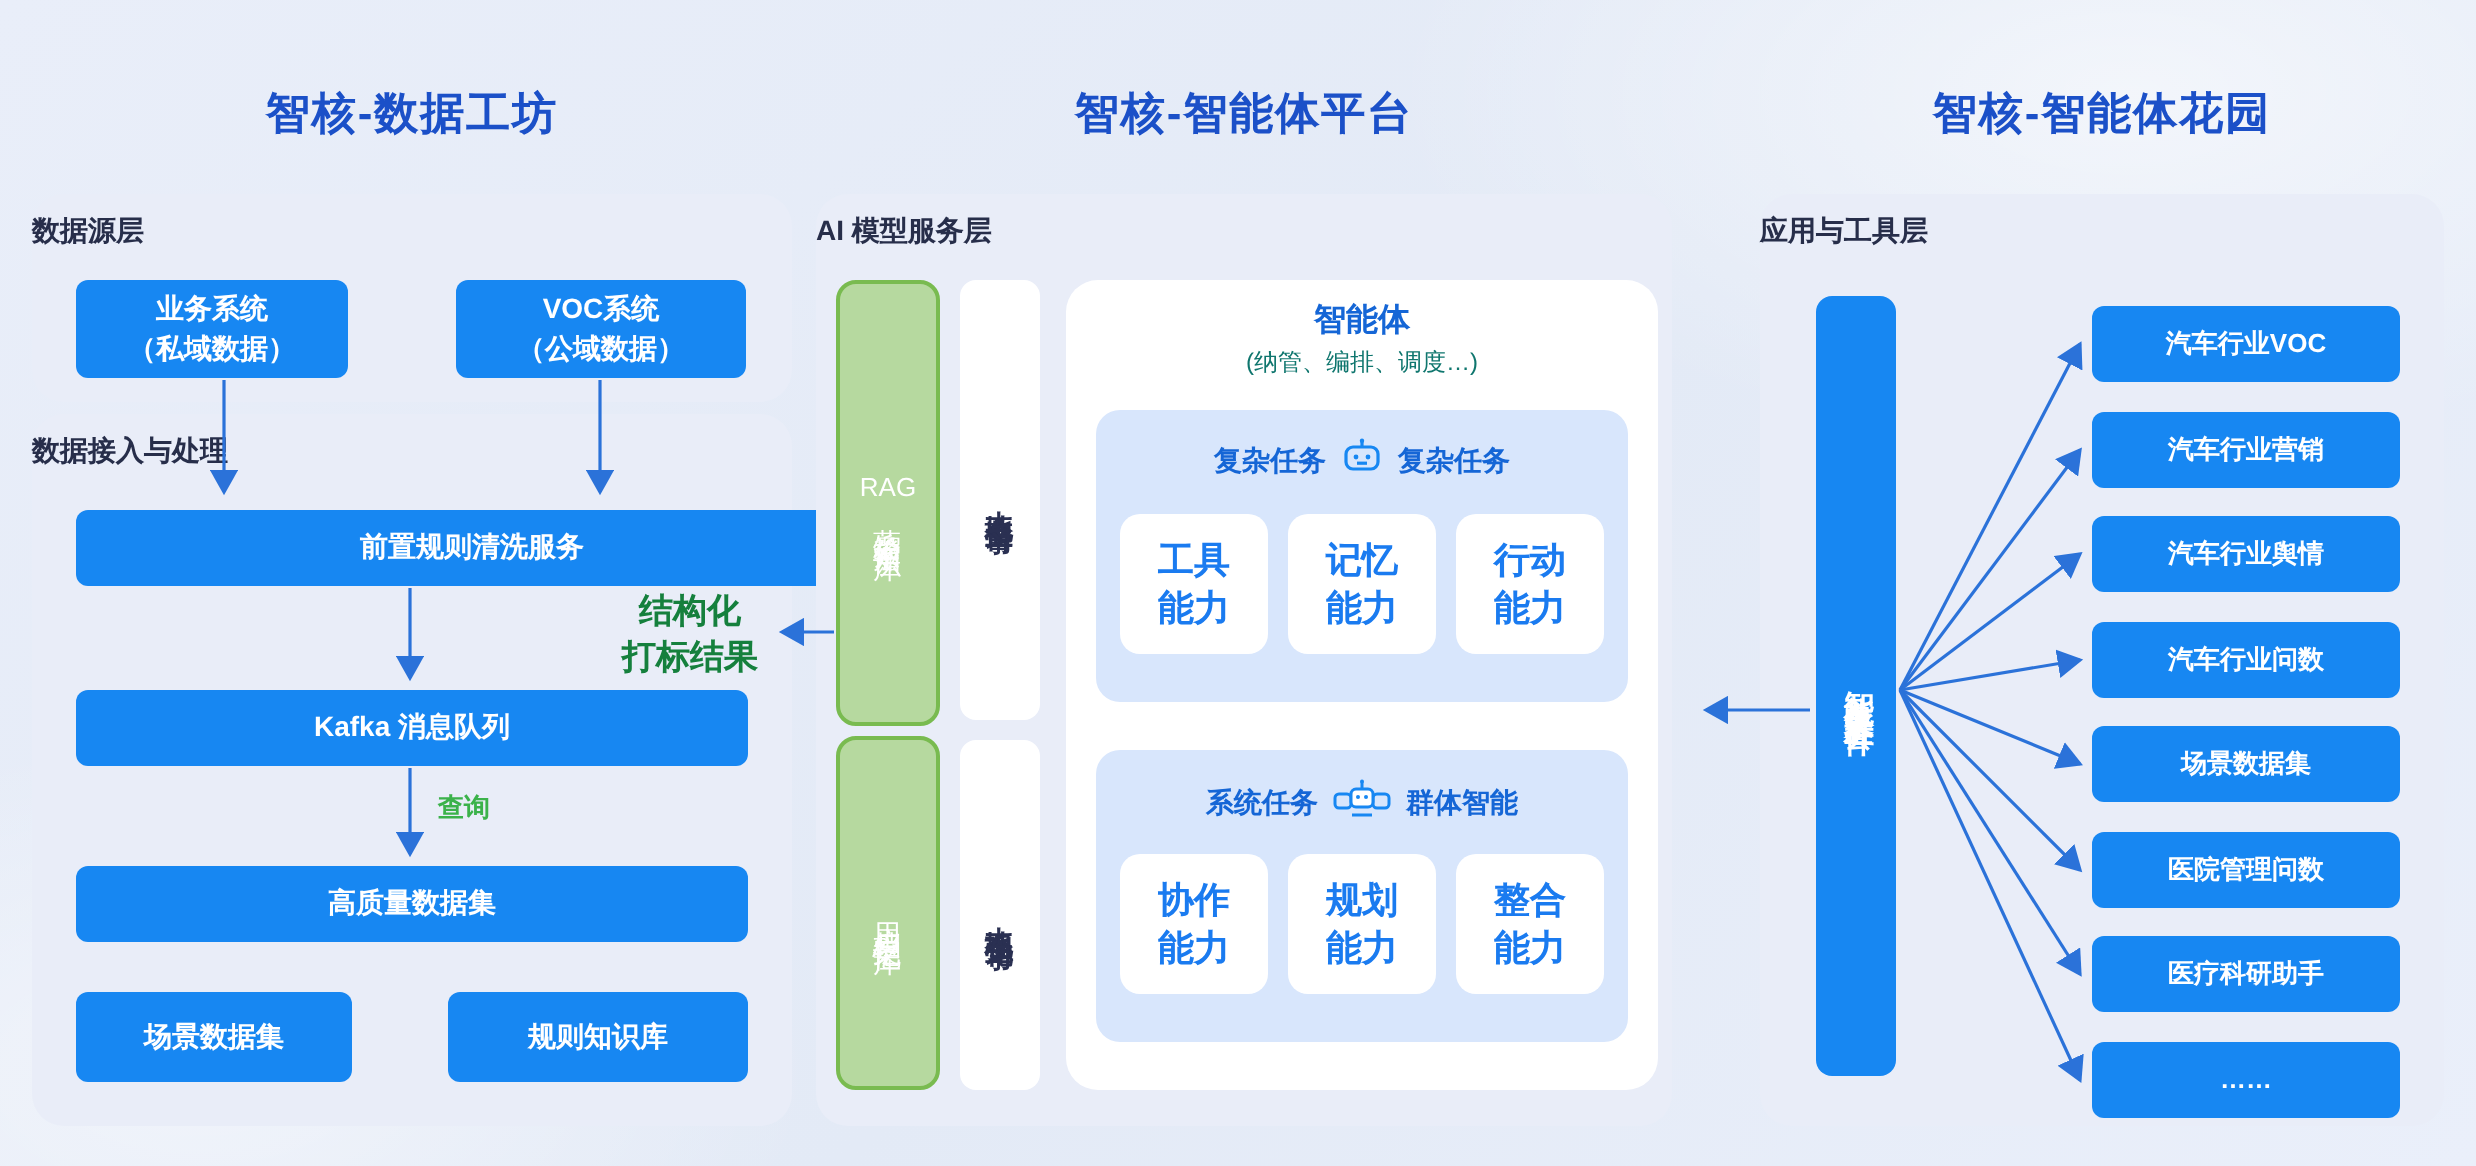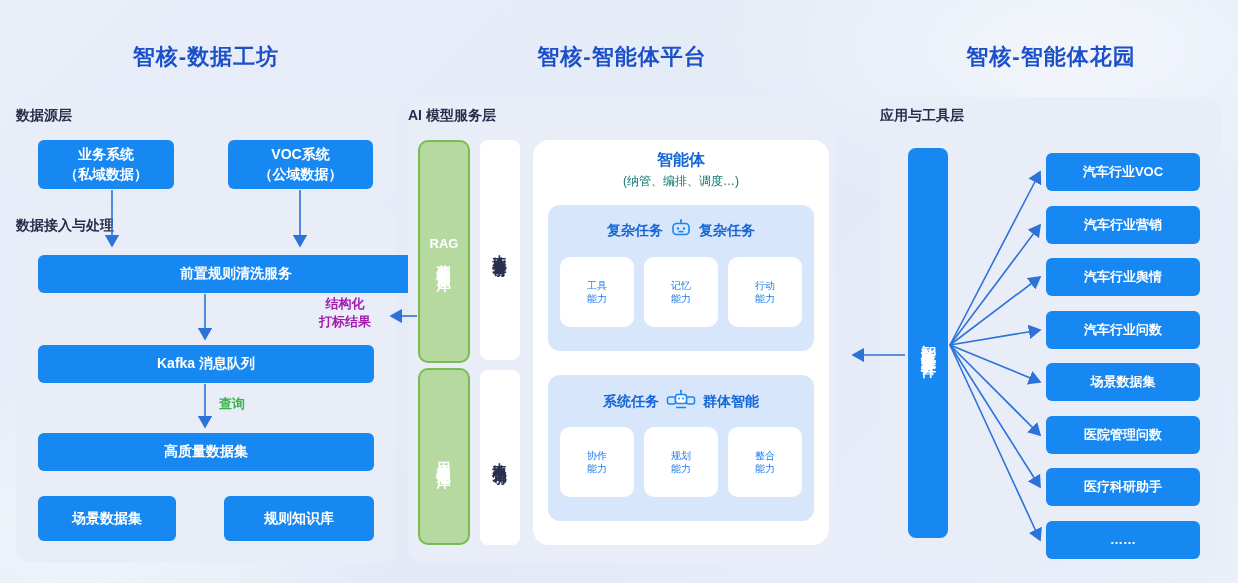--- a/index.html
+++ b/index.html
@@ -13,42 +13,42 @@
   }
   .sec-title { position:absolute; top:42px; font-size:22px; font-weight:700; color:#1b50c8; text-align:center; letter-spacing:1px; }
   .panel { position:absolute; background:#e9edf8; border-radius:16px; }
   .panel-header { position:absolute; top:10px; left:0; right:0; text-align:left; font-size:14px; font-weight:700; color:#272e4a; }
   .bluebox {
     position:absolute; background:#1787f2; color:#fff; font-weight:700; border-radius:6px;
     display:flex; align-items:center; justify-content:center; text-align:center;
     font-size:14px; line-height:1.4; white-space:pre-line;
   }
   .label { position:absolute; font-weight:700; text-align:center; white-space:pre-line; }
-  .struct-label { font-size:13px; color:#a21caf; line-height:1.35; }
+  .struct-label { font-size:17px; color:#15803d; line-height:1.35; }
   .query-label { font-size:13px; color:#3bb24a; }
   .greenseg {
     position:absolute; width:52px; box-sizing:border-box;
     background:#b6d99f; border:2px solid #79bb50; border-radius:10px;
     display:flex; flex-direction:column; align-items:center; justify-content:center;
-    color:#fff; font-weight:700;
+    color:#fff; font-weight:400;
   }
   .rag-en { font-size:13px; margin-bottom:2px; }
   .vtext { writing-mode:vertical-rl; text-orientation:upright; letter-spacing:2px; }
   .gtxt { font-size:14px; color:#fff; }
   .vstrip { position:absolute; width:40px; background:#fff; border-radius:8px; display:flex; align-items:center; justify-content:center; }
   .vstrip .vtext { font-size:14px; font-weight:700; color:#2a3052; }
   .card { position:absolute; background:#fff; border-radius:16px; }
   .agent-title { position:absolute; top:10px; left:0; right:0; text-align:center; font-size:16px; font-weight:700; color:#1566d6; }
   .agent-sub { position:absolute; top:33px; left:0; right:0; text-align:center; font-size:12px; color:#0f766e; }
   .subpanel { position:absolute; left:15px; width:266px; height:146px; background:#d8e6fc; border-radius:12px; }
   .subpanel-header { position:absolute; top:14px; left:0; right:0; display:flex; align-items:center; justify-content:center; gap:7px; font-size:14px; font-weight:700; color:#1566d6; }
   .cap-box {
     position:absolute; top:52px; width:74px; height:70px; background:#fff; border-radius:10px;
     display:flex; align-items:center; justify-content:center; text-align:center;
-    color:#1a7bf0; font-weight:400; font-size:10px; line-height:1.35; white-space:pre-line;
+    color:#1a7bf0; font-weight:700; font-size:18px; line-height:1.35; white-space:pre-line;
   }
   .suite-bar { position:absolute; left:28px; top:51px; width:40px; height:390px; background:#1787f2; border-radius:8px; display:flex; align-items:center; justify-content:center; }
   .suite-bar .vtext { font-size:15px; font-weight:700; color:#fff; letter-spacing:3px; }
   .app-box { position:absolute; left:166px; width:154px; height:38px; font-size:13px; }
   .overlay { position:absolute; left:0; top:0; width:1238px; height:583px; pointer-events:none; z-index:10; }
   .overlay line { stroke:#2b72d9; stroke-width:1.6; }
 </style>
 </head>
 <body>
 

